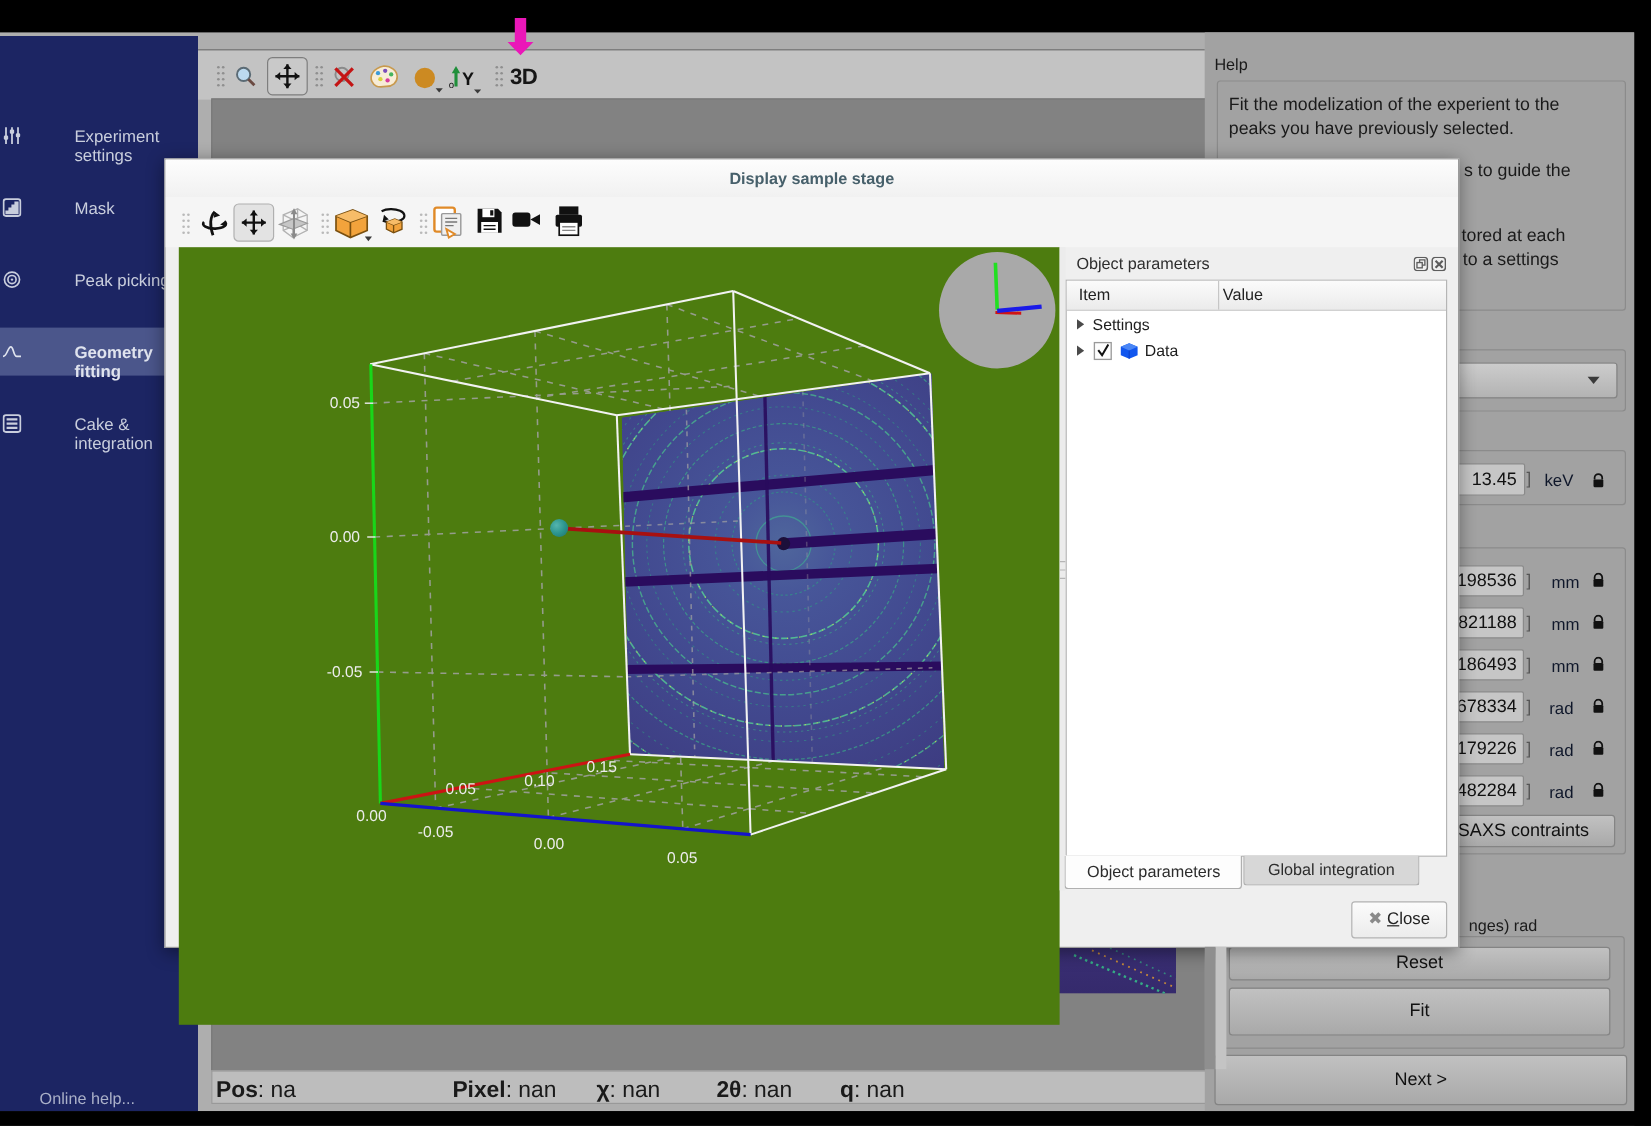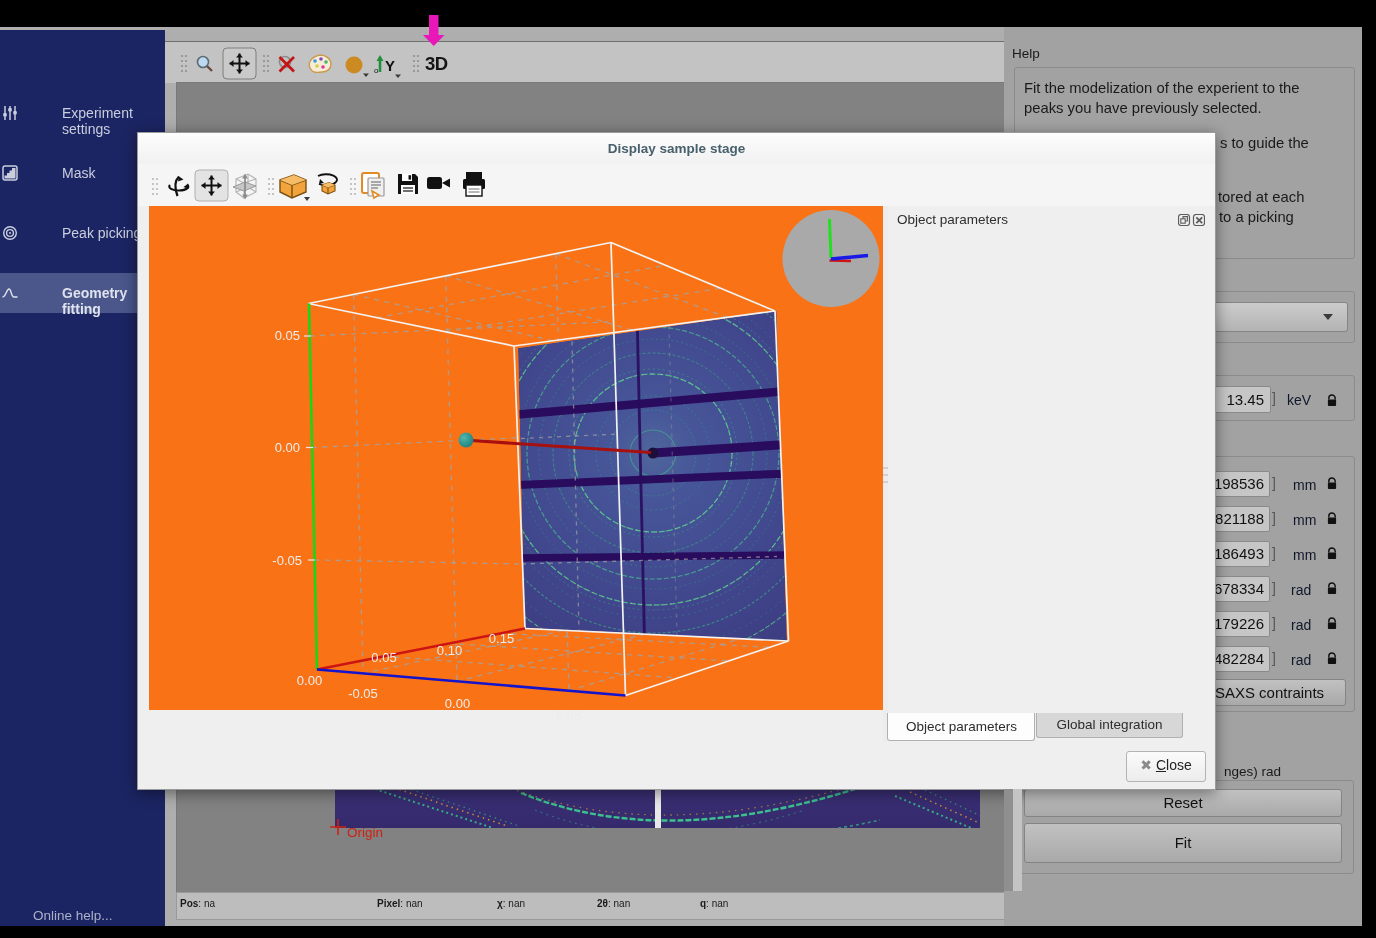--- a/index.html
+++ b/index.html
@@ -17,36 +17,36 @@
 .sideitem{position:absolute;left:0;width:165px;height:40px;color:#c9cedd;font-size:14px;}
 .sideitem .lbl{position:absolute;left:22px;top:12px;margin-left:40px;}
 .sideitem.sel{background:#4b568b;color:#dfe3ee;}
 .sideicon{position:absolute;left:2px;top:12px;width:16px;height:16px;}
 #onlinehelp{position:absolute;left:33px;top:878px;color:#aab0c8;font-size:13.5px;}
 
 #toolbar{left:165px;top:41px;width:839px;height:41px;background:#c3c3c3;border-top:1px solid #6f6f6f;}
 
 #plot{left:176px;top:82px;width:828px;height:809px;background:#828282;border:1px solid #787878;}
 
-#statusbar{left:176px;top:892px;width:828px;height:26px;background:#bdbdbd;border:1px solid #999;font-size:10px;color:#1a1a1a;}
+#statusbar{left:176px;top:892px;width:828px;height:26px;background:#bdbdbd;border:1px solid #999;font-size:19px;color:#1a1a1a;}
 #statusbar span{position:absolute;top:5px;}
 
 #rpanel{left:1004px;top:27px;width:358px;height:899px;background:#a2a2a2;}
 .gbox{position:absolute;border:1px solid #8b8b8b;border-radius:3px;}
 .rtext{position:absolute;color:#1a1a1a;font-size:14px;white-space:nowrap;}
 .btn{position:absolute;background:linear-gradient(#c1c1c1,#a9a9a9);border:1px solid #848484;border-radius:3px;color:#111;font-size:15px;text-align:center;}
 .spin{position:absolute;background:#c6c6c6;border:1px solid #8a8a8a;border-radius:2px;color:#111;font-size:15px;text-align:right;width:117px;}
 .unit{position:absolute;color:#0f172a;font-size:14px;}
 .lock{position:absolute;width:10px;height:13px;}
 
 #dialog{left:137px;top:132px;width:1077px;height:656px;background:#efefef;border:1px solid #9a9a9a;box-shadow:0 3px 14px rgba(0,0,0,.45);}
 #dtitle{position:absolute;left:0;top:0;width:100%;height:31px;background:linear-gradient(#fdfdfd,#f1f1f1);}
 #dtitle .tt{position:absolute;left:0;right:0;top:8px;text-align:center;font-weight:bold;font-size:13.5px;color:#47606b;}
 #dtoolbar{position:absolute;left:0;top:31px;width:100%;height:42px;background:#f5f5f5;}
-#view3d{position:absolute;left:11px;top:73px;width:734px;height:504px;background:#f97316;}
+#view3d{position:absolute;left:11px;top:73px;width:734px;height:648px;background:#4d7c0f;}
 #splitter{position:absolute;left:745px;top:73px;width:5px;height:536px;background:#ececec;}
 #dpanel{position:absolute;left:750px;top:73px;width:318px;height:536px;}
 #dpanelhead{position:absolute;left:0;top:0;width:318px;height:27px;font-size:13.5px;color:#2e2e2e;}
 #tree{position:absolute;left:0;top:27px;width:316px;height:479px;background:#fff;border:1px solid #b5b5b5;}
 #treehead{position:absolute;left:0;top:0;width:100%;height:24px;background:linear-gradient(#fbfbfb,#ebebeb);border-bottom:1px solid #c6c6c6;font-size:13.5px;color:#222;}
 .tab{position:absolute;font-size:13.5px;color:#2c2c2c;text-align:center;}
 #closebtn{position:absolute;left:988px;top:618px;width:78px;height:29px;background:linear-gradient(#fbfbfb,#ececec);border:1px solid #b3b3b3;border-radius:3px;font-size:14px;color:#222;text-align:center;line-height:27px;}
 
 #blackR{left:1362px;top:0;width:14px;height:938px;background:#000;}
 #blackB{left:0;top:926px;width:1376px;height:12px;background:#000;}
@@ -81,20 +81,29 @@
           <circle cx="8" cy="8" r="3.4" fill="none" stroke="#c9cedd" stroke-width="1.4"></circle>
           <circle cx="8" cy="8" r="1" fill="#c9cedd"></circle>
         </svg>
         <span class="lbl">Peak picking</span>
       </div>
   <div class="sideitem sel" style="top:243px;font-weight:bold;">
         <svg class="sideicon" viewBox="0 0 16 16">
           <path d="M0.5 12 C4 12 4.5 4 7 4 C9.5 4 9 12 12 12 L15.5 12" fill="none" stroke="#dfe3ee" stroke-width="1.4"></path>
         </svg>
         <span class="lbl">Geometry fitting</span>
+      </div>
+  <div class="sideitem" style="top:303px;">
+        <svg class="sideicon" viewBox="0 0 16 16">
+          <rect x="1" y="1" width="14" height="14" rx="2" fill="none" stroke="#c9cedd" stroke-width="1.5"></rect>
+          <line x1="3.5" y1="4.5" x2="12.5" y2="4.5" stroke="#c9cedd" stroke-width="1.8"></line>
+          <line x1="3.5" y1="8" x2="12.5" y2="8" stroke="#c9cedd" stroke-width="1.8"></line>
+          <line x1="3.5" y1="11.5" x2="12.5" y2="11.5" stroke="#c9cedd" stroke-width="1.8"></line>
+        </svg>
+        <span class="lbl">Cake &amp; integration</span>
       </div>
   <div id="onlinehelp">Online help...</div>
 </div>
 <div class="abs" id="toolbar">
   <svg class="abs" style="left:0;top:0;" width="839" height="41">
     <g fill="#8f8f8f">
       <g id="grip1">
             <circle cx="17" cy="14" r="1.1"></circle>
             <circle cx="17" cy="19" r="1.1"></circle>
             <circle cx="17" cy="24" r="1.1"></circle>
@@ -209,21 +218,21 @@
   <span style="left:420px;"><b>2θ</b>: nan</span>
   <span style="left:523px;"><b>q</b>: nan</span>
 </div>
 <div class="abs" id="rpanel">
   <div class="rtext" style="left:8px;top:19px;font-size:13.5px;">Help</div>
   <div class="gbox" style="left:10px;top:40px;width:339px;height:190px;"></div>
   <div class="rtext" style="left:20px;top:53px;font-size:14.8px;">Fit the modelization of the experient to the</div>
   <div class="rtext" style="left:20px;top:73px;font-size:14.8px;">peaks you have previously selected.</div>
   <div class="rtext" style="left:216px;top:108px;font-size:14.8px;">s to guide the</div>
   <div class="rtext" style="left:214px;top:162px;font-size:14.8px;">tored at each</div>
-  <div class="rtext" style="left:215px;top:182px;font-size:14.8px;">to a picking</div>
+  <div class="rtext" style="left:215px;top:182px;font-size:14.8px;">to a settings</div>
   <div class="gbox" style="left:10px;top:264px;width:339px;height:50px;"></div>
   <div class="btn" style="left:96px;top:275px;width:246px;height:28px;background:linear-gradient(#cccccc,#b3b3b3);"></div>
   <svg class="abs" style="left:318px;top:286px;" width="12" height="8">
         <path d="M1 1 L11 1 L6 7 Z" fill="#3a3a3a"></path>
       </svg>
   <div class="gbox" style="left:10px;top:348px;width:339px;height:44px;"></div>
   <div class="spin" style="left:146px;top:359px;width:113px;height:25px;padding-right:6px;line-height:25px;">13.45</div>
   <div class="unit" style="left:268px;top:363px;color:#555;">]</div>
   <div class="unit" style="left:283px;top:365px;">keV</div>
   <svg class="lock" style="left:323px;top:367px;" width="10" height="13" viewBox="0 0 11 14">
@@ -271,20 +280,21 @@
       </svg>
   <svg class="lock" style="left:323px;top:625px;" width="10" height="13" viewBox="0 0 11 14">
         <path d="M2 6 V4.5 A3.5 3.5 0 0 1 9 4.5 V6" fill="none" stroke="#111" stroke-width="1.6"></path>
         <rect x="1" y="6" width="9" height="7" rx="1" fill="#111"></rect>
       </svg>
   <div class="btn" style="left:189px;top:652px;width:151px;height:25px;line-height:25px;">SAXS contraints</div>
   <div class="rtext" style="left:220px;top:737px;font-size:13.5px;">nges) rad</div>
   <div class="gbox" style="left:10px;top:753px;width:338px;height:92px;"></div>
   <div class="btn" style="left:20px;top:762px;width:316px;height:26px;line-height:26px;">Reset</div>
   <div class="btn" style="left:20px;top:796px;width:316px;height:38px;line-height:38px;">Fit</div>
+  <div class="btn" style="left:8px;top:852px;width:342px;height:40px;line-height:40px;">Next &gt;</div>
 </div>
 <div class="abs" id="dialog">
   <div id="dtitle">
         <div class="tt">Display sample stage</div>
       </div>
   <div id="dtoolbar">
   <svg class="abs" style="left:0;top:0;" width="520" height="42">
     <g fill="#b9b9b9">
       <g>
               <circle cx="15" cy="15" r="1.1"></circle>
@@ -529,20 +539,40 @@
       <svg style="position:absolute;left:290px;top:8px;" width="27" height="12">
             <g fill="none" stroke="#5c5c5c" stroke-width="1.2">
               <rect x="0.5" y="0.5" width="11" height="11" rx="2.5"></rect>
               <rect x="15.5" y="0.5" width="11" height="11" rx="2.5"></rect>
               <rect x="2.8" y="4.8" width="4.4" height="4.4" stroke-width="1.1"></rect>
               <path d="M5 4.8 L5 2.6 L9.4 2.6 L9.4 7 L7.2 7" stroke-width="1.1"></path>
               <path d="M18.3 3.3 L24.2 9.2 M24.2 3.3 L18.3 9.2" stroke-width="1.8"></path>
             </g>
           </svg>
     </div>
+    <div id="tree">
+      <div id="treehead">
+        <span style="position:absolute;left:10px;top:4px;">Item</span>
+        <span style="position:absolute;left:130px;top:4px;">Value</span>
+        <div style="position:absolute;left:126px;top:0;width:1px;height:24px;background:#c6c6c6;"></div>
+      </div>
+      <svg style="position:absolute;left:0;top:24px;" width="316" height="60">
+        <path d="M8.5 8 L8.5 16.5 L14.5 12.25 Z" fill="#4a4a4a"></path>
+        <text x="21.5" y="17" font-size="13.2" fill="#1d1d1d" font-family="Liberation Sans,sans-serif">Settings</text>
+        <path d="M8.5 30 L8.5 38.5 L14.5 34.25 Z" fill="#4a4a4a"></path>
+        <rect x="23" y="27.5" width="14" height="14" fill="#fdfdfd" stroke="#9a9a9a" stroke-width="1.1"></rect>
+        <path d="M26.2 33.8 L29.4 38 L34.6 29" fill="none" stroke="#111" stroke-width="1.7"></path>
+        <g transform="translate(44,26.5)">
+              <path d="M1 4.5 L8 1.5 L15 4.5 L15 11.5 L8 14.5 L1 11.5 Z" fill="#1156ee"></path>
+              <path d="M1 4.5 L8 7.5 L15 4.5 L8 1.5 Z" fill="#4a86f5"></path>
+              <path d="M8 7.5 L8 14.5" stroke="#0c3fc8" stroke-width="0.8"></path>
+            </g>
+        <text x="65" y="39" font-size="13.2" fill="#1d1d1d" font-family="Liberation Sans,sans-serif">Data</text>
+      </svg>
+    </div>
     <div class="tab" style="left:-0.6px;top:507px;width:146px;height:27px;background:#fdfdfd;border:1px solid #b0b0b0;border-top:none;border-radius:0 0 3px 3px;line-height:27px;">Object parameters</div>
     <div class="tab" style="left:148px;top:507px;width:145px;height:24px;background:#d7d7d7;border:1px solid #b0b0b0;border-top:none;border-radius:0 0 3px 3px;line-height:24px;">Global integration</div>
   </div>
   <svg style="position:absolute;left:745px;top:330px;" width="5" height="40">
         <g stroke="#b5b5b5" stroke-width="1">
           <line x1="0" y1="5" x2="5" y2="5"></line>
           <line x1="0" y1="12" x2="5" y2="12"></line>
           <line x1="0" y1="19" x2="5" y2="19"></line>
         </g>
       </svg>

